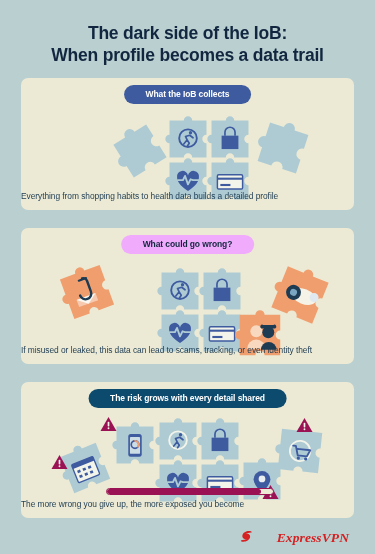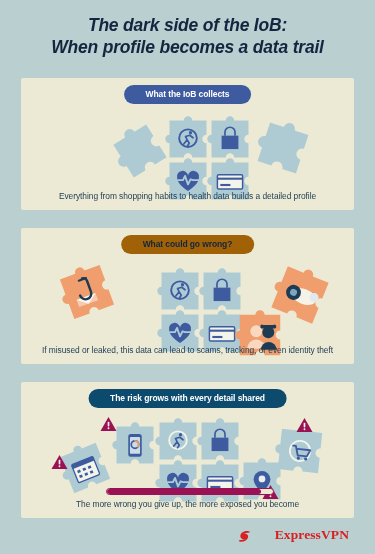--- a/index.html
+++ b/index.html
@@ -16,40 +16,39 @@
   }
   #infographic {
     width: 375px;
     height: 554px;
     position: relative;
     box-sizing: border-box;
   }
 
   
   .title-block {
-    padding: 14px 14px 10px 14px;
+    padding: 22px 14px 10px 14px;
     text-align: center;
-    font-style: italic;
   }
   .title-line {
     color: #12263f;
     font-size: 17.5px;
     font-weight: bold;
     line-height: 22px;
     letter-spacing: -0.2px;
     white-space: nowrap;
   }
 
   
   .card {
     position: absolute;
     left: 21px;
     width: 333px;
     background: #ecead4;
-    border-radius: 2px;
+    border-radius: 7px;
     box-sizing: border-box;
     padding-left: 48px;
   }
   #card-collects { top: 78px;  height: 132px; }
   #card-wrong    { top: 228px; height: 136px; }
   #card-risk     { top: 382px; height: 136px; }
 
   .pill {
     position: absolute;
     top: 7px;
@@ -58,29 +57,29 @@
     border-radius: 20px;
     color: #ffffff;
     font-size: 8.5px;
     font-weight: bold;
     line-height: 1;
     padding: 5px 22px;
     white-space: nowrap;
     letter-spacing: -0.1px;
   }
   .pill.blue    { background: #3e5ba0; }
-  .pill.orange  { background: #a16207; color: #12263f; }
+  .pill.orange  { background: #f0abfc; color: #12263f; }
   .pill.magenta { background: #0c4a6e; }
 
   .caption {
     position: absolute;
     bottom: 8px;
     left: 0;
     width: 100%;
-    text-align: center;
+    text-align: left;
     color: #1d3b52;
     font-size: 8.4px;
     line-height: 11px;
     letter-spacing: -0.05px;
     white-space: nowrap;
   }
 
   .art {
     position: absolute;
     left: 0;
@@ -132,22 +131,23 @@
     width: 375px;
     height: 36px;
     display: flex;
     align-items: center;
     justify-content: flex-end;
     padding-right: 26px;
     box-sizing: border-box;
   }
   .logo-wrap {
     display: flex;
-    align-items: flex-start;
+    align-items: flex-end;
     gap: 21px;
+    font-style: italic;
   }
   .logo-mark { width: 17px; height: 17px; display:block; }
   .logo-text {
     color: #d62021;
     font-family: "Liberation Serif", serif;
     font-size: 13.5px;
     font-weight: bold;
     letter-spacing: 0.1px;
     line-height: 1;
   }

